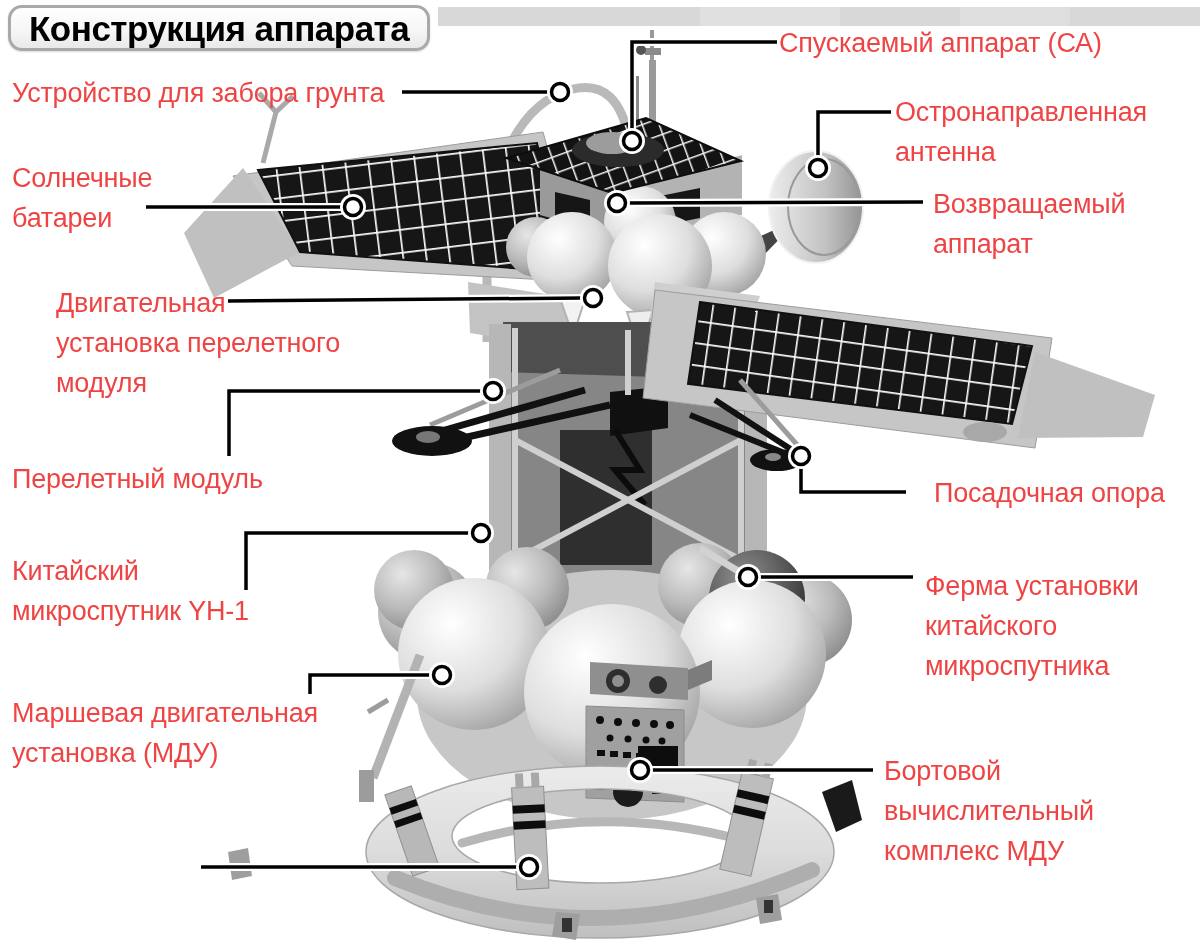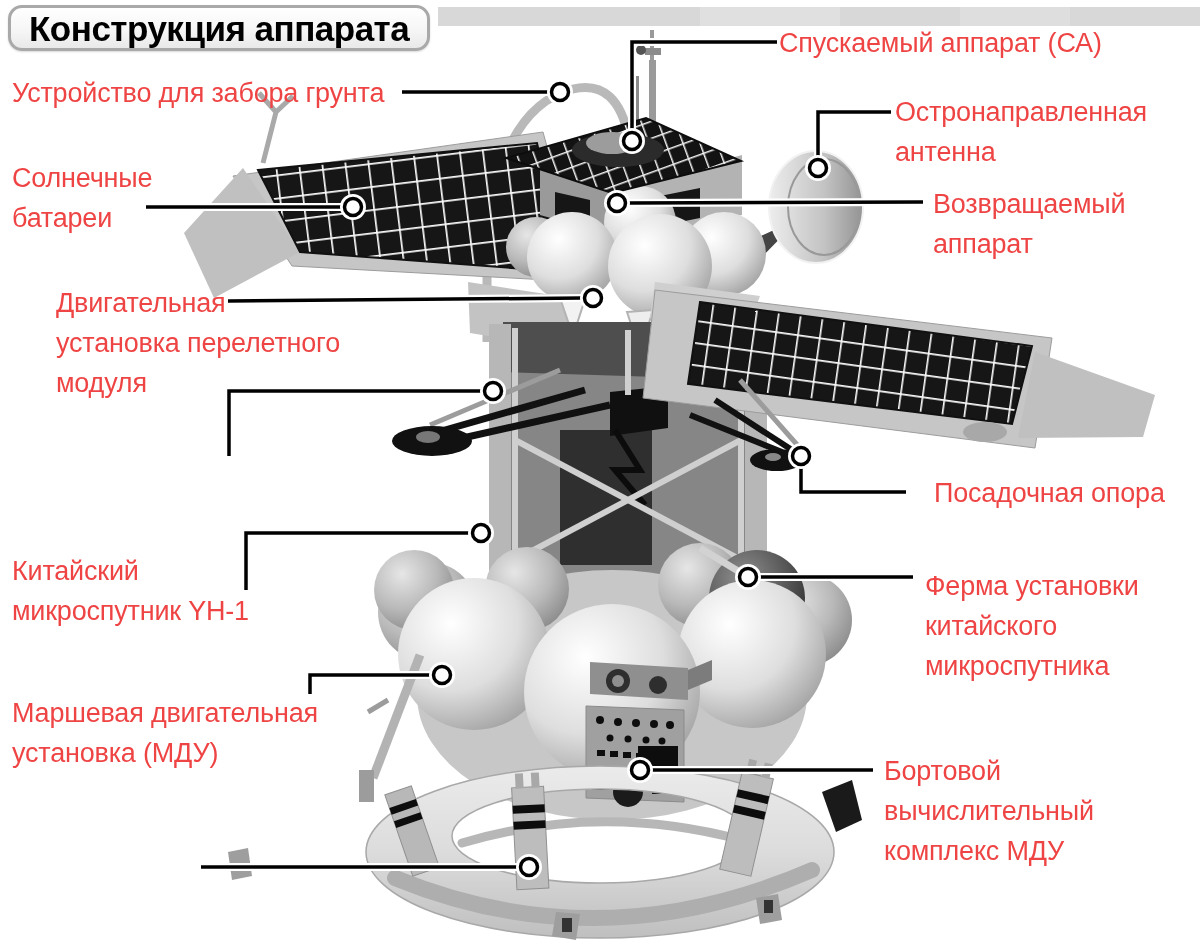--- a/index.html
+++ b/index.html
@@ -315,20 +315,21 @@
 <div class="lbl" style="left:895px;top:92px;">Остронаправленная
 антенна</div>
 <div class="lbl" style="left:12px;top:73px;">Устройство для забора грунта</div>
 <div class="lbl" style="left:12px;top:158px;">Солнечные
 батареи</div>
 <div class="lbl" style="left:933px;top:184px;">Возвращаемый
 аппарат</div>
 <div class="lbl" style="left:13px;top:283px;margin-left:43px;">Двигательная
 установка перелетного
 модуля</div>
+<div class="lbl" style="left:12px;top:459px;">Перелетный модуль</div>
 <div class="lbl" style="left:919px;top:473px;margin-left:15px;">Посадочная опора</div>
 <div class="lbl" style="left:12px;top:551px;">Китайский
 микроспутник YH-1</div>
 <div class="lbl" style="left:925px;top:558px;margin-top:8px;">Ферма установки
 китайского
 микроспутника</div>
 <div class="lbl" style="left:12px;top:693px;">Маршевая двигательная
 установка (МДУ)</div>
 <div class="lbl" style="left:884px;top:751px;">Бортовой
 вычислительный

